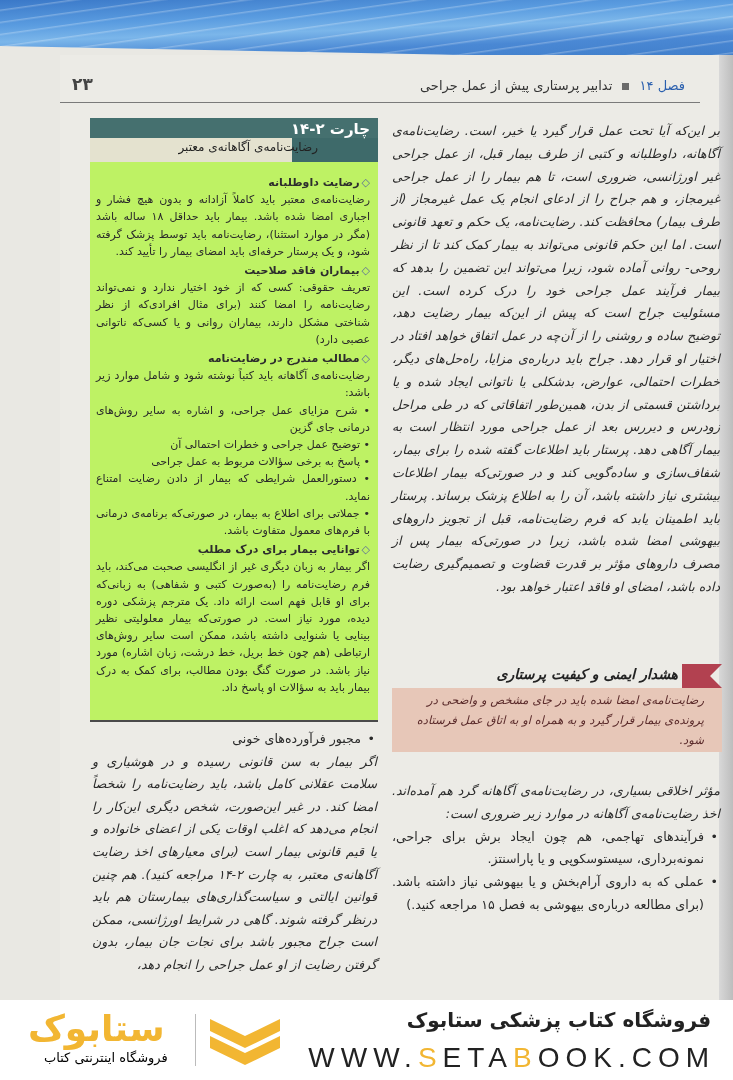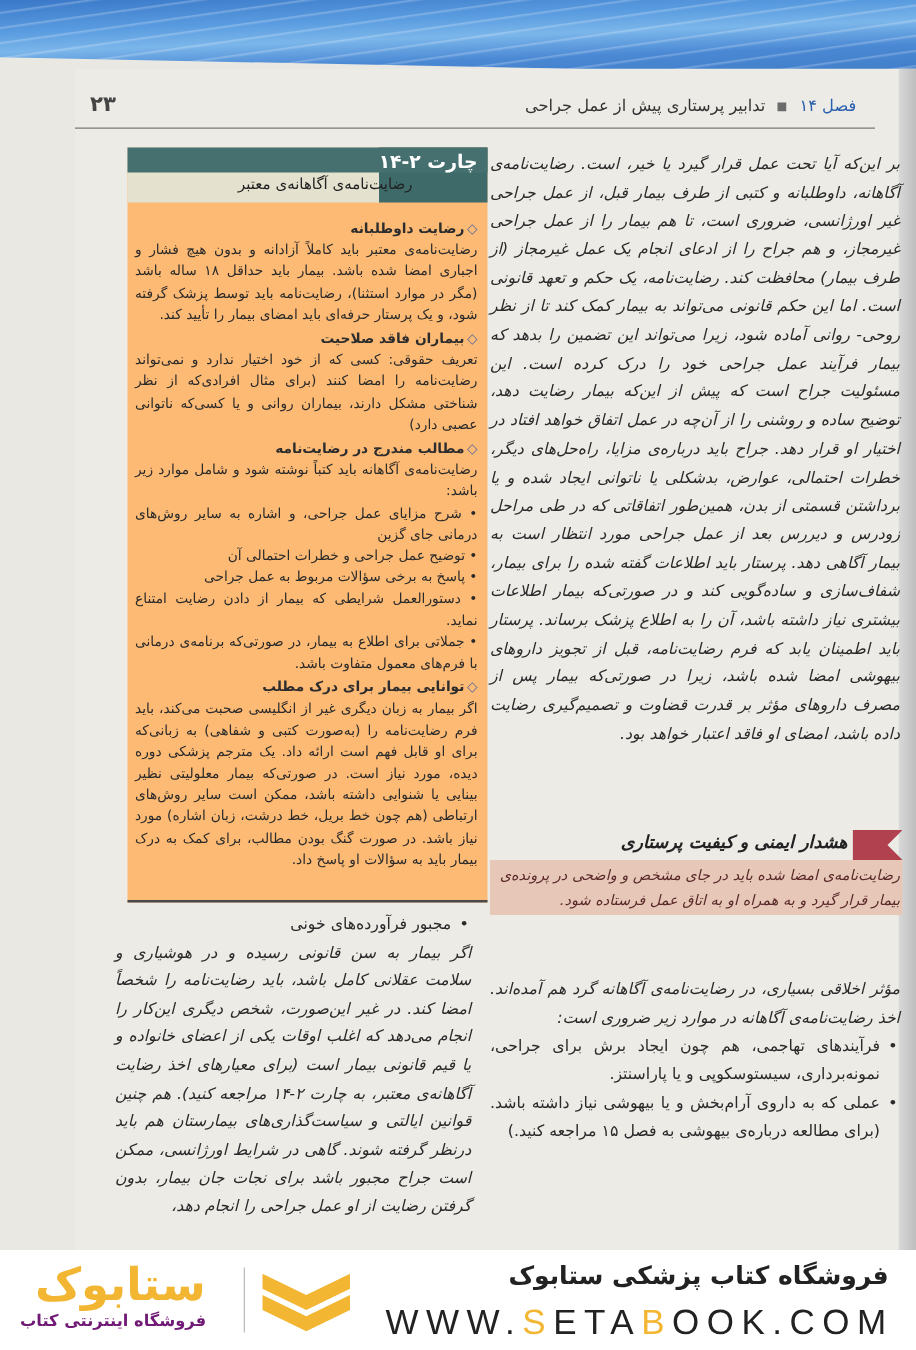--- a/index.html
+++ b/index.html
@@ -13,47 +13,47 @@
   .right-shadow{position:absolute;right:0;top:55px;width:14px;height:945px;background:linear-gradient(90deg,#d8d8d8,#bdbdbd);}
   .running-head{position:absolute;top:74px;left:60px;width:640px;height:28px;border-bottom:1px solid #7a7a7a;direction:rtl;}
   .rh-chapter{position:absolute;right:15px;top:4px;font-size:13px;color:#2a5fae;}
   .rh-square{display:inline-block;width:7px;height:7px;background:#6b6b6b;margin:0 6px;vertical-align:middle;}
   .rh-title{color:#333;font-size:13px;}
   .page-num{position:absolute;left:12px;top:0;font-size:17px;font-weight:bold;color:#444;direction:ltr;}
   .col{position:absolute;direction:rtl;text-align:justify;}
   .col-right{left:392px;top:120px;width:328px;font-size:12.6px;line-height:22.8px;}
   .col-left{left:92px;top:728px;width:285px;font-size:12.6px;line-height:22.6px;}
   .col p{margin:0;font-style:italic;}
-  .chart-box{position:absolute;left:102px;top:118px;width:288px;height:602px;background:#fdba74;direction:rtl;border-bottom:2px solid #4a4a4a;}
+  .chart-box{position:absolute;left:90px;top:118px;width:288px;height:602px;background:#bef264;direction:rtl;border-bottom:2px solid #4a4a4a;}
   .chart-head{position:relative;height:44px;background:linear-gradient(90deg,#e4e2cf 0%,#e4e2cf 70%,#3e6a6a 70%,#3e6a6a 100%);}
   .chart-head .bar{position:absolute;left:0;top:0;right:0;height:20px;background:#45706f;}
   .chart-label{position:absolute;right:8px;top:2px;color:#fff;font-weight:bold;font-size:15px;}
   .chart-title{position:absolute;right:60px;top:22px;font-weight:normal;font-size:12px;color:#222;}
   .chart-body{padding:10px 8px 0 6px;font-size:11px;line-height:17.2px;text-align:justify;}
   .sec-h{font-weight:bold;font-size:11px;color:#2d2d2d;margin-top:2px;}
   .sec-h .dmd{color:#5a6a9a;margin-left:2px;}
   .chart-body p{margin:0;}
   .chart-body ul{margin:0;padding:0;list-style:none;}
   .chart-body li::before{content:"• ";}
   .alert{position:absolute;left:392px;top:640px;width:330px;direction:rtl;margin-top:24px;}
   .alert-head{position:relative;height:24px;}
   .alert-flag{position:absolute;right:0;top:0;width:40px;height:24px;background:#b24150;clip-path:polygon(0 0,100% 0,70% 50%,100% 100%,0 100%);}
   .alert-title{position:absolute;right:44px;top:2px;font-weight:bold;font-size:14px;font-style:italic;color:#222;}
-  .alert-body{background:#e7c7b8;padding:2px 2px;font-style:italic;font-size:11.6px;line-height:20px;color:#5a2a2a;}
+  .alert-body{background:#e7c7b8;padding:2px 18px;font-style:italic;font-size:11.6px;line-height:20px;color:#5a2a2a;}
   .bullets{margin:0;padding:0;list-style:none;}
   .bullets li{position:relative;padding-right:16px;}
   .bullets li::before{content:"•";position:absolute;right:2px;}
   .footer{position:absolute;left:0;top:1000px;width:733px;height:80px;background:#fff;}
   .brand-fa{position:absolute;right:22px;top:8px;font-size:20px;font-weight:bold;color:#222;direction:rtl;}
   .brand-url{position:absolute;right:18px;top:42px;font-size:28px;letter-spacing:6px;color:#222;font-family:"Liberation Sans",sans-serif;}
   .brand-url .hl{color:#f2b632;}
   .logo-chev{position:absolute;left:205px;top:14px;width:80px;height:55px;}
   .logo-div{position:absolute;left:195px;top:14px;width:1px;height:52px;background:#bbb;}
   .logo-word{position:absolute;left:28px;top:8px;font-size:36px;font-weight:bold;color:#f2b632;}
-  .logo-sub{position:absolute;left:16px;top:50px;font-size:13px;color:#701a75;direction:rtl;font-weight:bold;}
+  .logo-sub{position:absolute;left:44px;top:50px;font-size:13px;color:#000000;direction:rtl;}
 </style>
 </head>
 <body>
 
 <div class="top-band"></div>
 <div class="page"></div>
 <div class="right-shadow"></div>
 
 <div class="running-head">
   <div class="rh-chapter">

